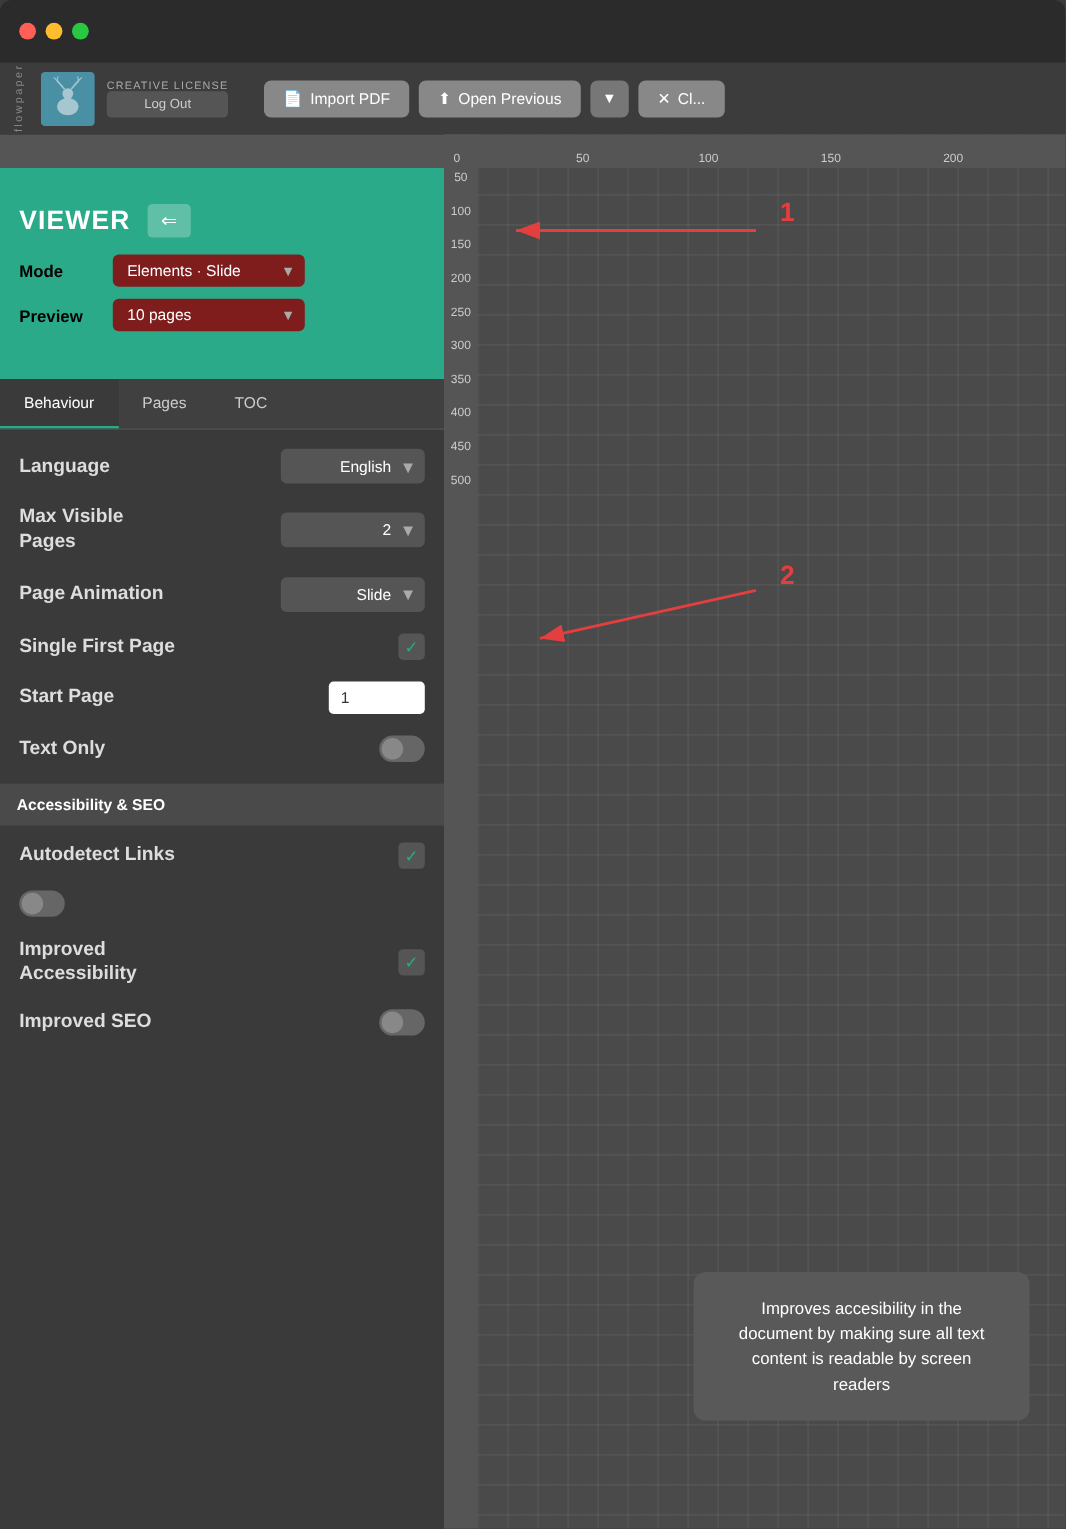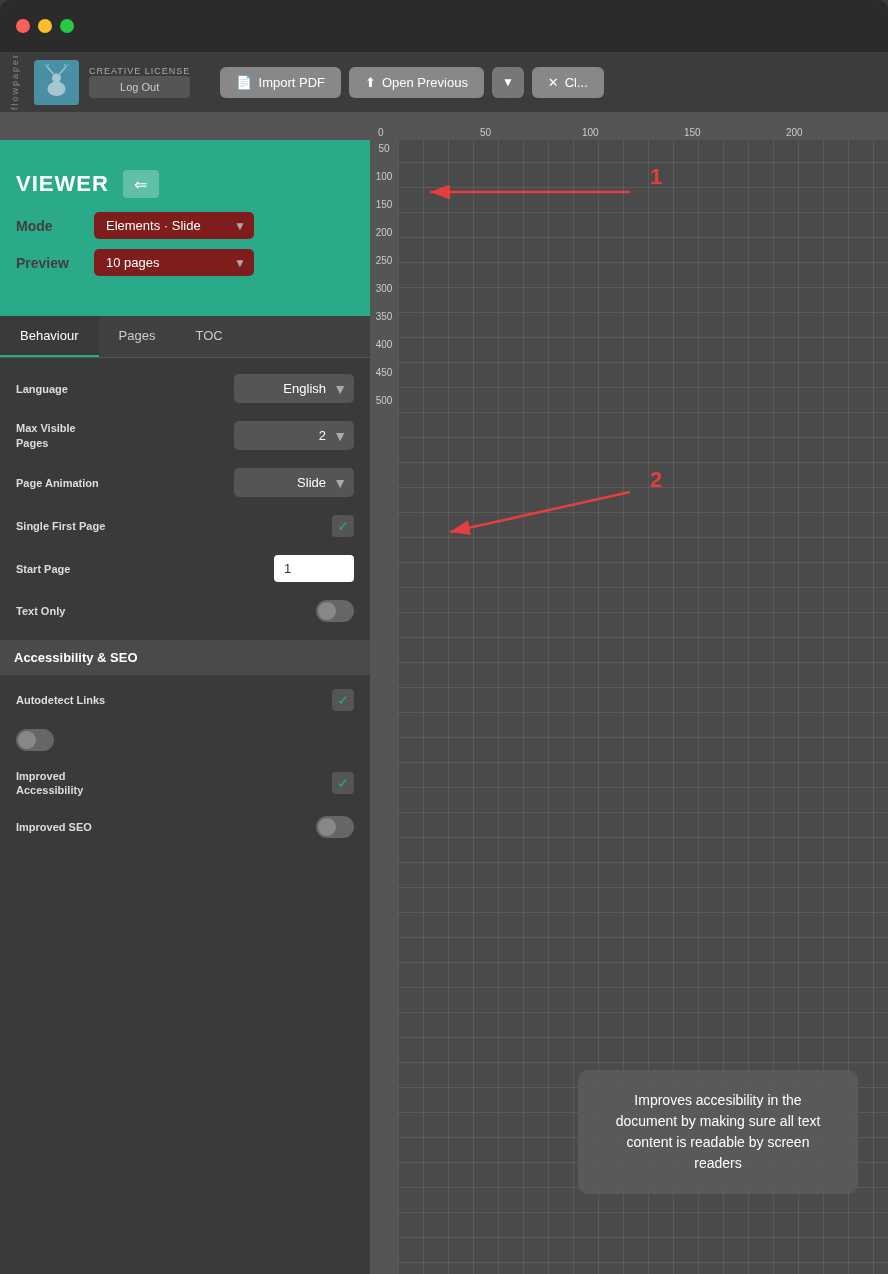--- a/index.html
+++ b/index.html
@@ -148,21 +148,21 @@
       justify-content: center;
       color: #fff;
       font-size: 16px;
     }
     .viewer-row {
       display: flex;
       align-items: center;
       margin-bottom: 10px;
     }
     .viewer-label {
-      color: #404040;
+      color: #000000;
       font-size: 14px;
       font-weight: 600;
       width: 78px;
     }
     .viewer-select {
       background: #7f1d1d;
       border: none;
       color: #fff;
       padding: 6px 30px 6px 12px;
       border-radius: 5px;
@@ -213,21 +213,21 @@
       flex: 1;
     }
 
     .field-row {
       display: flex;
       align-items: center;
       margin-bottom: 18px;
     }
     .field-label {
       color: #ddd;
-      font-size: 11px;
+      font-size: 16px;
       font-weight: 600;
       flex: 1;
     }
     .field-label.multiline {
       line-height: 1.3;
     }
     .field-select {
       background: #555;
       border: none;
       color: #fff;
@@ -363,21 +363,21 @@
       left: 0;
       width: 100%;
       height: 100%;
       pointer-events: none;
       z-index: 10;
     }
 
     
     .tooltip-box {
       position: absolute;
-      bottom: 80px;
+      bottom: 90px;
       right: 30px;
       background: rgba(90,90,90,0.95);
       border-radius: 10px;
       padding: 20px 24px;
       width: 280px;
       color: #fff;
       font-size: 14px;
       text-align: center;
       line-height: 1.5;
       z-index: 20;

